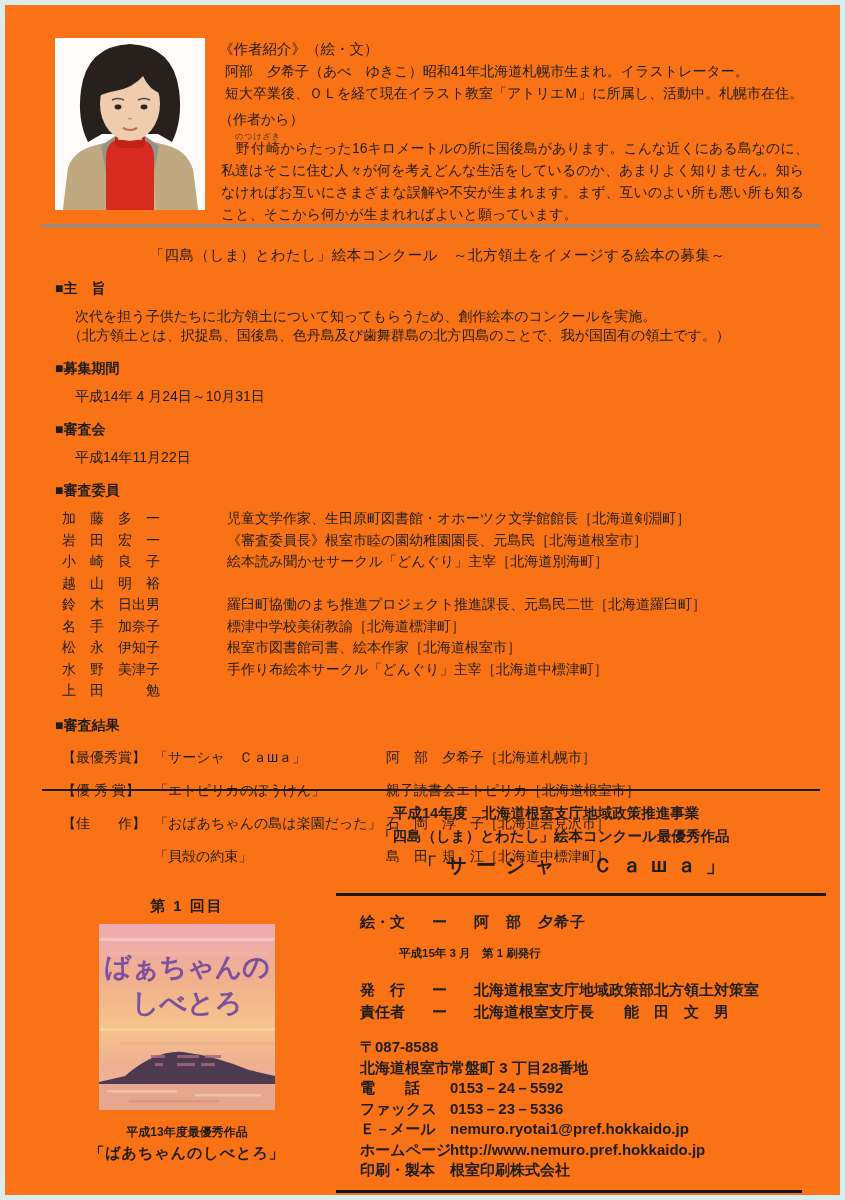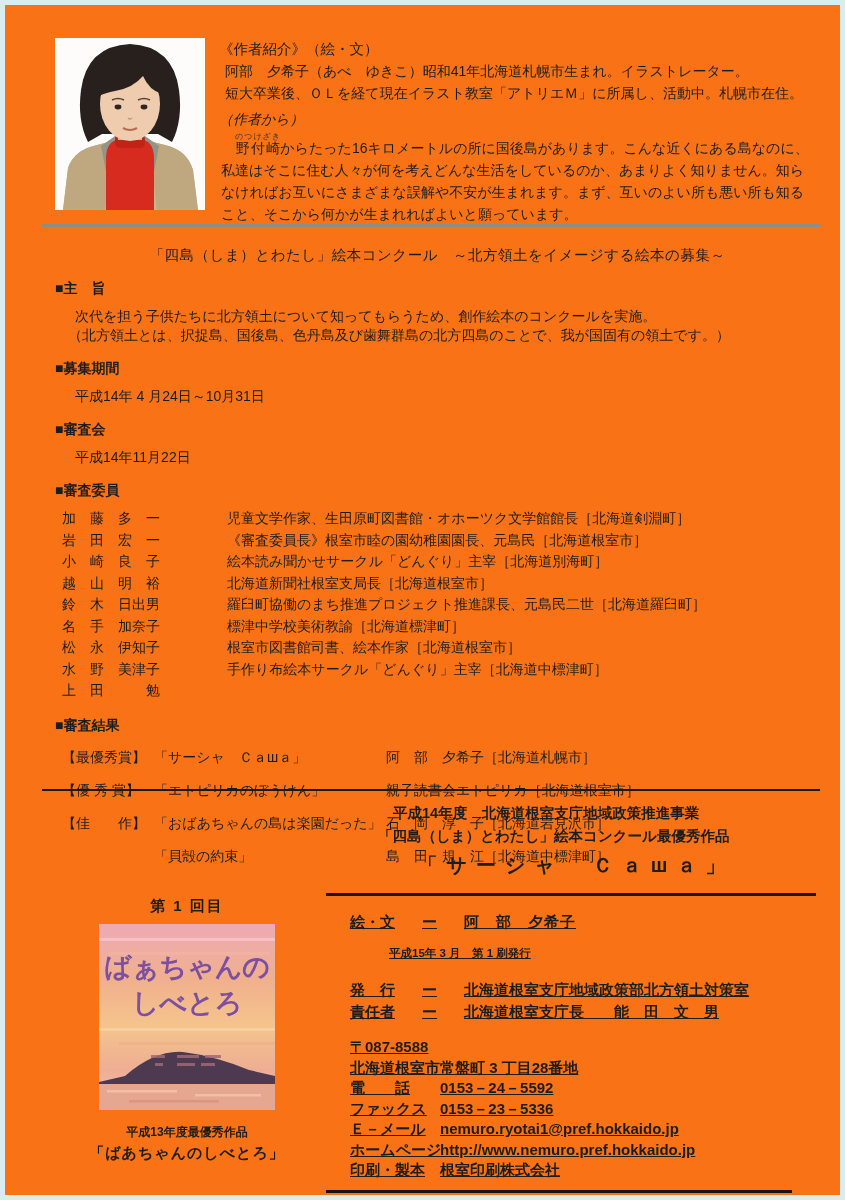--- a/index.html
+++ b/index.html
@@ -15,21 +15,21 @@
   .page-border {
     position:absolute; inset:0; border:5px solid #d9edec; pointer-events:none; z-index:50;
   }
 
   
   .author-section { position:absolute; top:38px; left:55px; width:765px; display:flex; }
   .portrait { width:150px; height:172px; flex:none; }
   .author-text { margin-left:14px; font-size:14px; line-height:22px; }
   .a-heading { font-size:14.5px; }
   .a-line { padding-left:6px; }
-  .a-from { margin-top:4px;font-style:italic; }
+  .a-from { margin-top:4px; }
   .a-msg { padding-left:2px; }
   .a-msg-first { margin-top:2px; text-indent:0; }
   .a-msg-first .indent { display:inline-block; width:14px; }
   ruby rt { font-size:8px; letter-spacing:1px; color:#333; }
 
   
   .sep-gray { position:absolute; top:224px; left:42px; width:778px; height:3px; background:#8d8d8d; }
   .sep-black { position:absolute; top:789px; left:42px; width:778px; height:2px; background:#191919; }
 
   
@@ -55,21 +55,21 @@
   .program-book-title { margin-top:6px; text-align:center; font-size:20px; letter-spacing:9px; font-weight:600; }
 
   
   .left-col { position:absolute; top:897px; left:62px; width:250px; text-align:center; }
   .prev-heading { font-size:15px; font-weight:600; letter-spacing:2px; }
   .book-cover { margin-top:8px; display:inline-block; width:176px; height:186px; }
   .prev-caption1 { margin-top:10px; font-size:12px; font-weight:600; }
   .prev-caption2 { margin-top:3px; font-size:15px; font-weight:600; letter-spacing:1px; }
 
   
-  .right-col { position:absolute; top:893px; left:326px; width:490px; border-top:3px solid #191919; font-size:15px;text-decoration:underline; }
+  .right-col { position:absolute; top:893px; left:336px; width:490px; border-top:3px solid #191919; font-size:15px; }
   .credit-row { margin-top:17px; display:flex; padding-left:24px; font-weight:600; }
   .c-label { width:72px; flex:none; }
   .c-dash { width:42px; flex:none; }
   .c-value { letter-spacing:1px; }
   .edition-line { margin-top:14px; padding-left:63px; font-size:11.5px; font-weight:600; }
   .pub-block { margin-top:18px; }
   .pub-row { display:flex; padding-left:24px; line-height:22px; font-weight:600; }
   .postal-line { margin-top:13px; padding-left:24px; font-weight:600; line-height:21px; }
   .address-line { padding-left:24px; font-weight:600; line-height:21px; }
   .contact-row { display:flex; padding-left:24px; line-height:20.5px; font-weight:600; }
@@ -151,21 +151,20 @@
       <div class="judge-row">
           <span class="j-name">岩　田　宏　一</span>
           <span class="j-desc">《審査委員長》根室市睦の園幼稚園園長、元島民［北海道根室市］</span>
         </div>
       <div class="judge-row">
           <span class="j-name">小　崎　良　子</span>
           <span class="j-desc">絵本読み聞かせサークル「どんぐり」主宰［北海道別海町］</span>
         </div>
       <div class="judge-row">
           <span class="j-name">越　山　明　裕</span>
-          <span class="j-desc">北海道新聞社根室支局長［北海道根室市］</span>
         </div>
       <div class="judge-row">
           <span class="j-name">鈴　木　日出男</span>
           <span class="j-desc">羅臼町協働のまち推進プロジェクト推進課長、元島民二世［北海道羅臼町］</span>
         </div>
       <div class="judge-row">
           <span class="j-name">名　手　加奈子</span>
           <span class="j-desc">標津中学校美術教諭［北海道標津町］</span>
         </div>
       <div class="judge-row">

